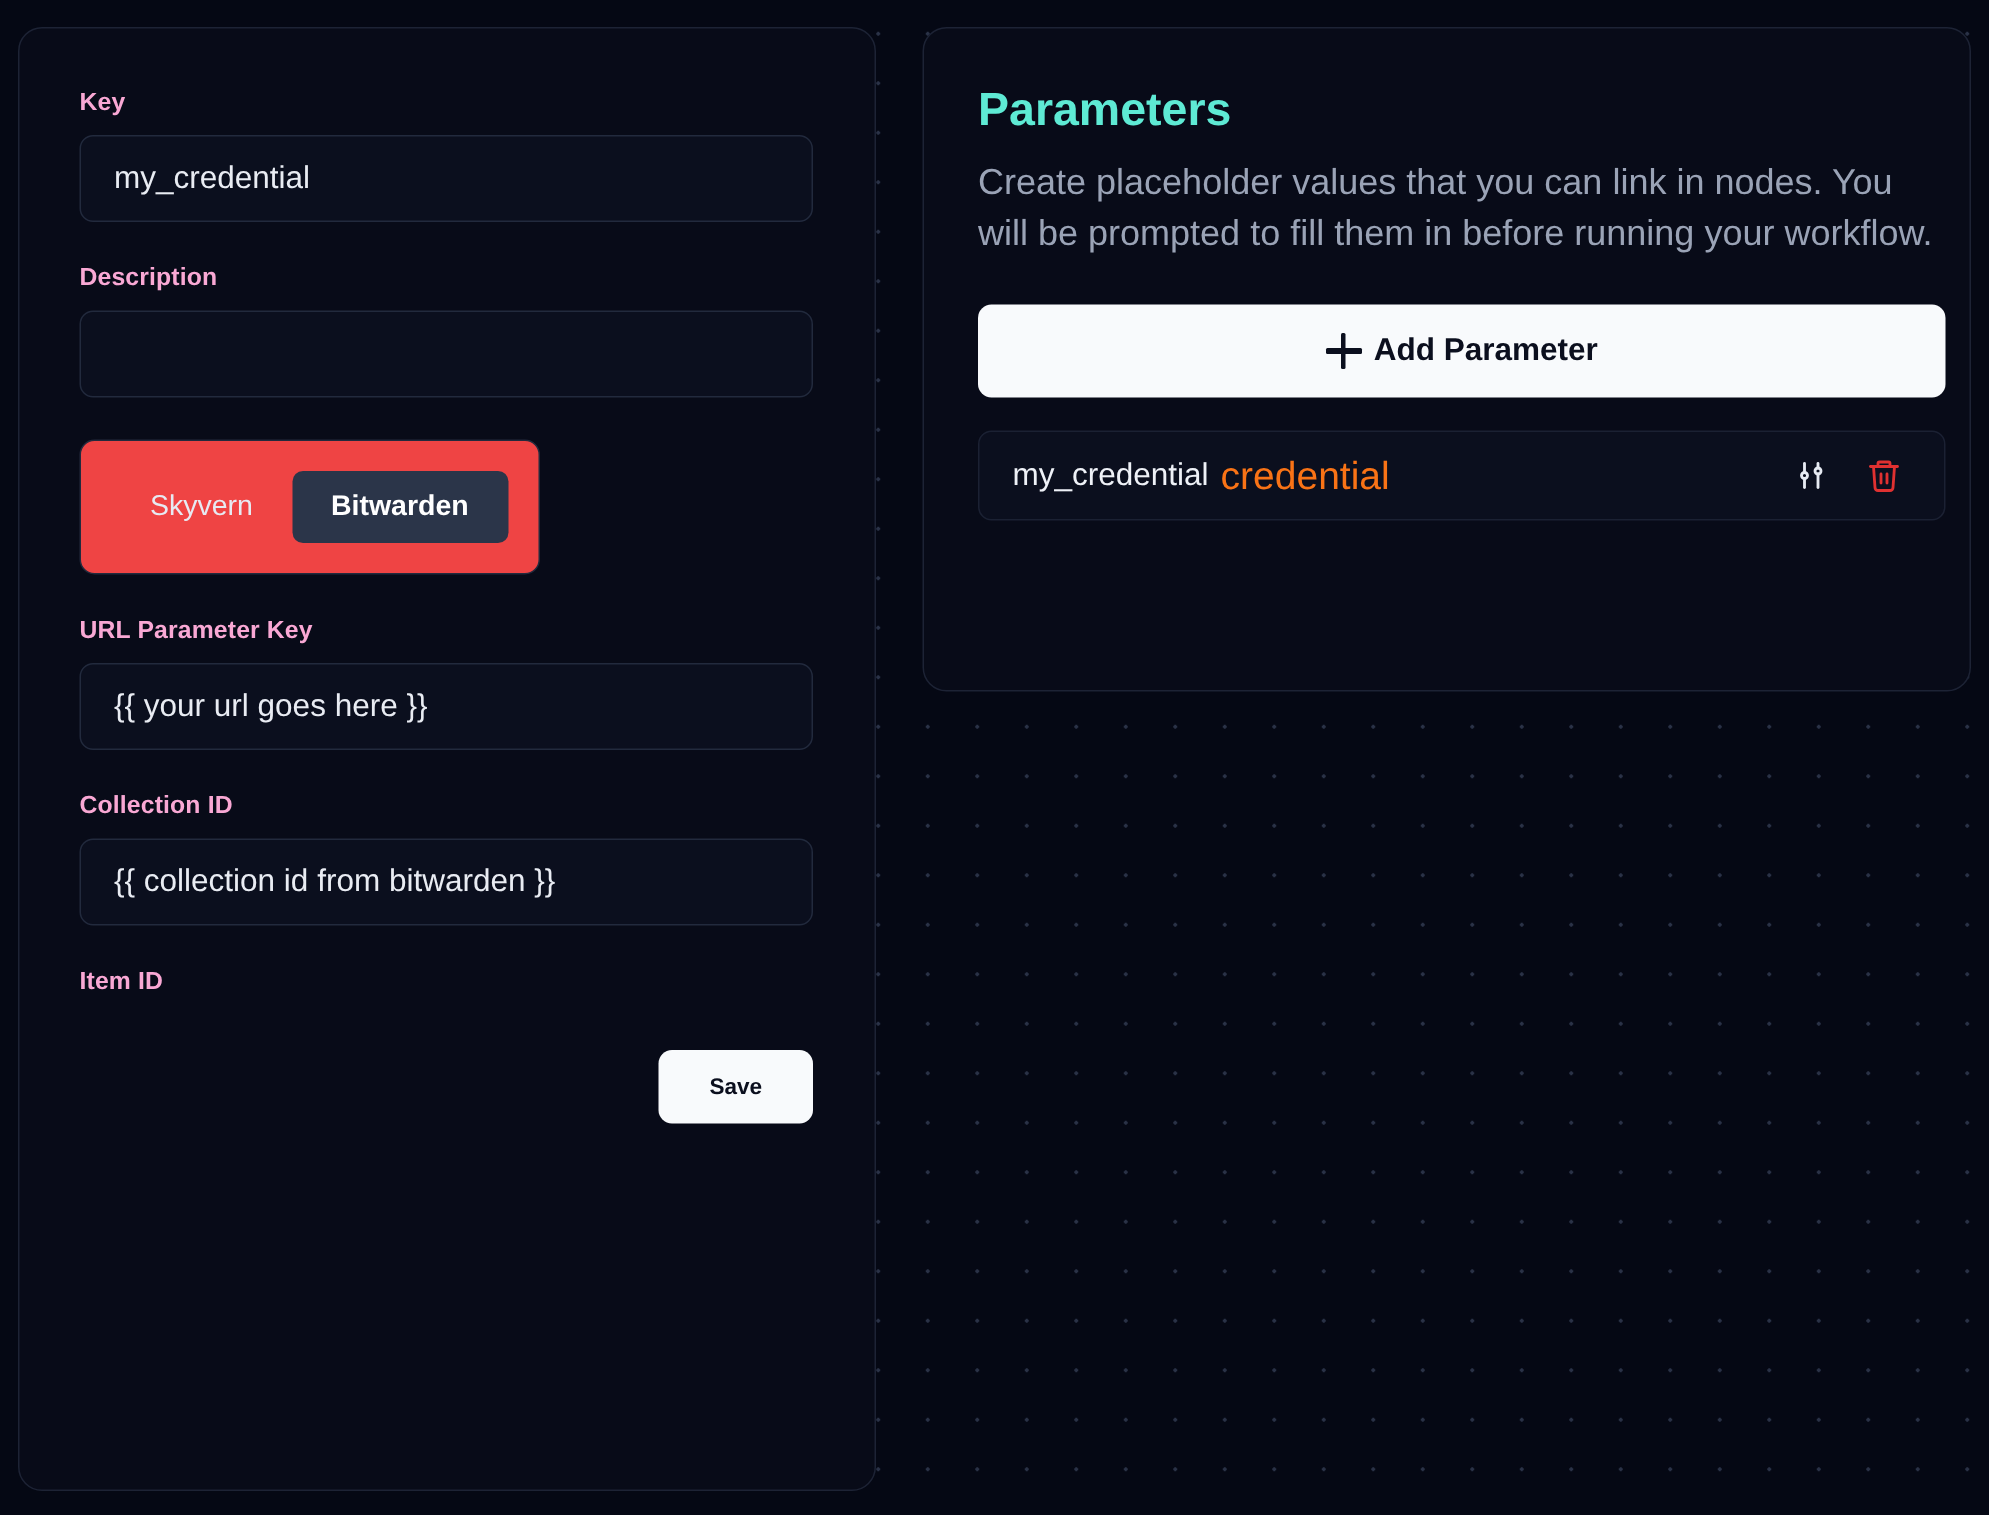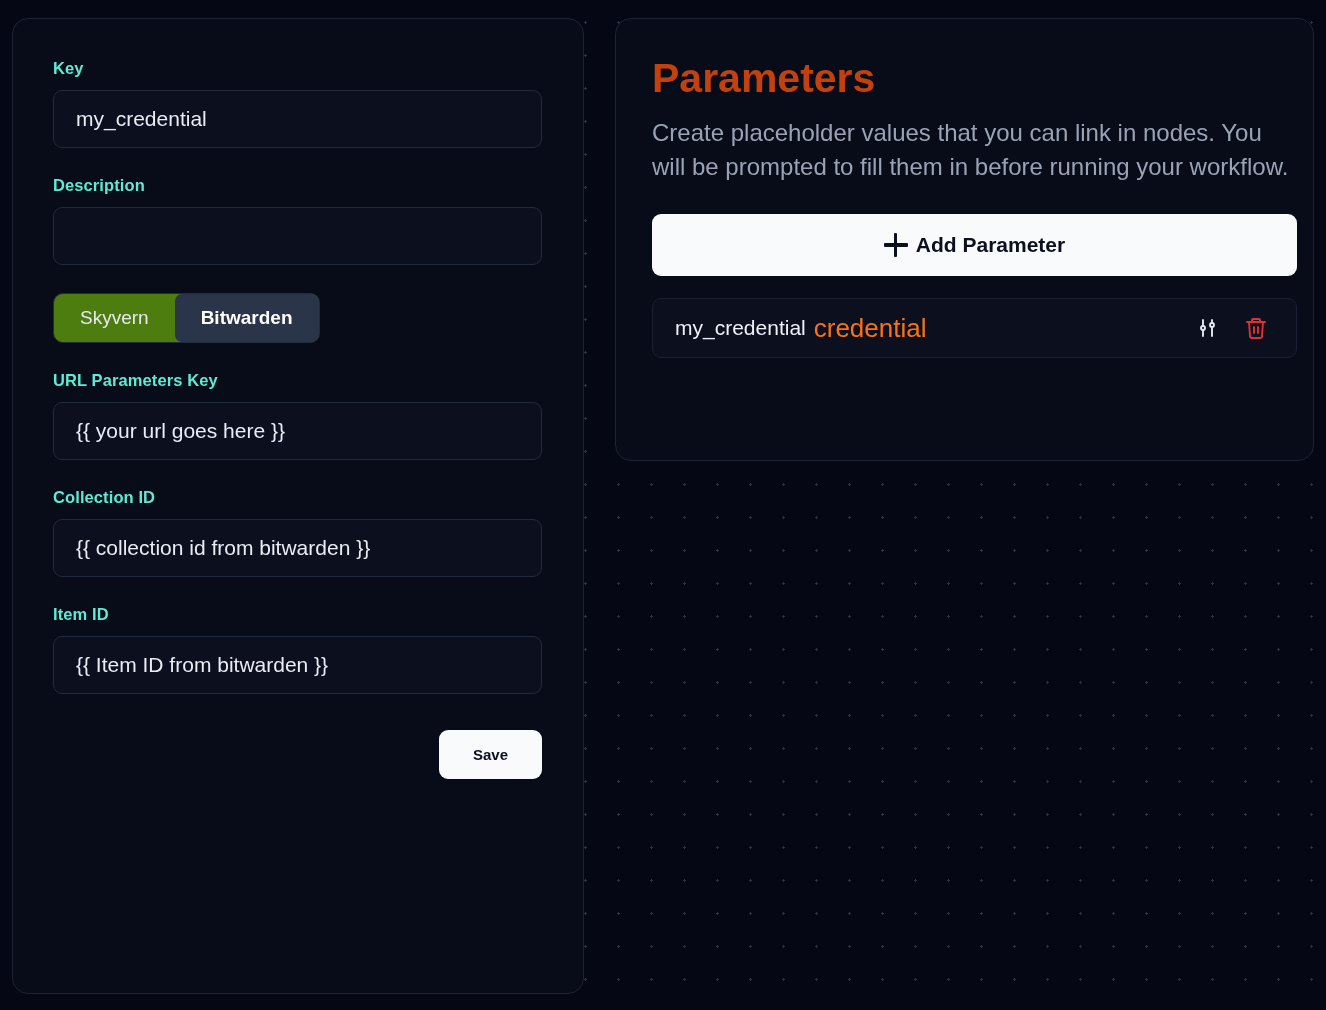--- a/index.html
+++ b/index.html
@@ -27,21 +27,21 @@
     left: 12px;
     top: 18px;
     width: 572px;
     height: 976px;
     background: #080b18;
     border: 1px solid #1d2335;
     border-radius: 16px;
     padding: 40px;
   }
   .field-label {
-    color: #5eead4;
+    color: #f9a8d4;
     font-size: 16.5px;
     font-weight: bold;
     letter-spacing: 0.1px;
     margin-bottom: 12px;
   }
   .text-input {
     width: 489px;
     height: 58px;
     background: #0b0f1e;
     border: 1px solid #222a3d;
@@ -53,24 +53,24 @@
     outline: none;
   }
   .text-input::placeholder { color: #8b93a6; }
   .gap-lg { height: 28px; }
   .gap-md { height: 24px; }
 
   
   .toggle-group {
     display: inline-flex;
     align-items: center;
-    background: #4d7c0f;
+    background: #ef4444;
     border: 1px solid #222a3d;
     border-radius: 10px;
-    padding: 0;
+    padding: 20px;
     margin: 4px 0 0 0;
   }
   .toggle-btn {
     font-size: 19px;
     color: #e7eaf2;
     background: transparent;
     border: none;
     border-radius: 7px;
     padding: 13px 26px;
     cursor: pointer;
@@ -107,22 +107,22 @@
     left: 615px;
     top: 18px;
     width: 699px;
     height: 443px;
     background: #080b18;
     border: 1px solid #1d2335;
     border-radius: 16px;
     padding: 36px;
   }
   .panel-title {
-    color: #c2410c;
-    font-size: 41px;
+    color: #5eead4;
+    font-size: 31px;
     font-weight: bold;
     margin-bottom: 14px;
   }
   .panel-desc {
     color: #9aa3b6;
     font-size: 24px;
     line-height: 1.42;
     width: 645px;
   }
   .add-param-btn {
@@ -205,32 +205,31 @@
 
     <div class="gap-md"></div>
 
     <div class="toggle-group">
       <button class="toggle-btn">Skyvern</button>
       <button class="toggle-btn active">Bitwarden</button>
     </div>
 
     <div class="gap-lg"></div>
 
-    <div class="field-label">URL Parameters Key</div>
+    <div class="field-label">URL Parameter Key</div>
     <input class="text-input" type="text" value="{{ your url goes here }}" style="">
 
     <div class="gap-lg"></div>
 
     <div class="field-label">Collection ID</div>
     <input class="text-input" type="text" value="{{ collection id from bitwarden }}" style="">
 
     <div class="gap-lg"></div>
 
     <div class="field-label">Item ID</div>
-    <input class="text-input" type="text" value="{{ Item ID from bitwarden }}" style="">
 
     <div class="save-row">
       <button class="save-btn">Save</button>
     </div>
   </div>
 
   <div class="right-panel">
     <div class="panel-title">Parameters</div>
     <div class="panel-desc">Create placeholder values that you can link in nodes. You will be prompted to fill them in before running your workflow.</div>
 

